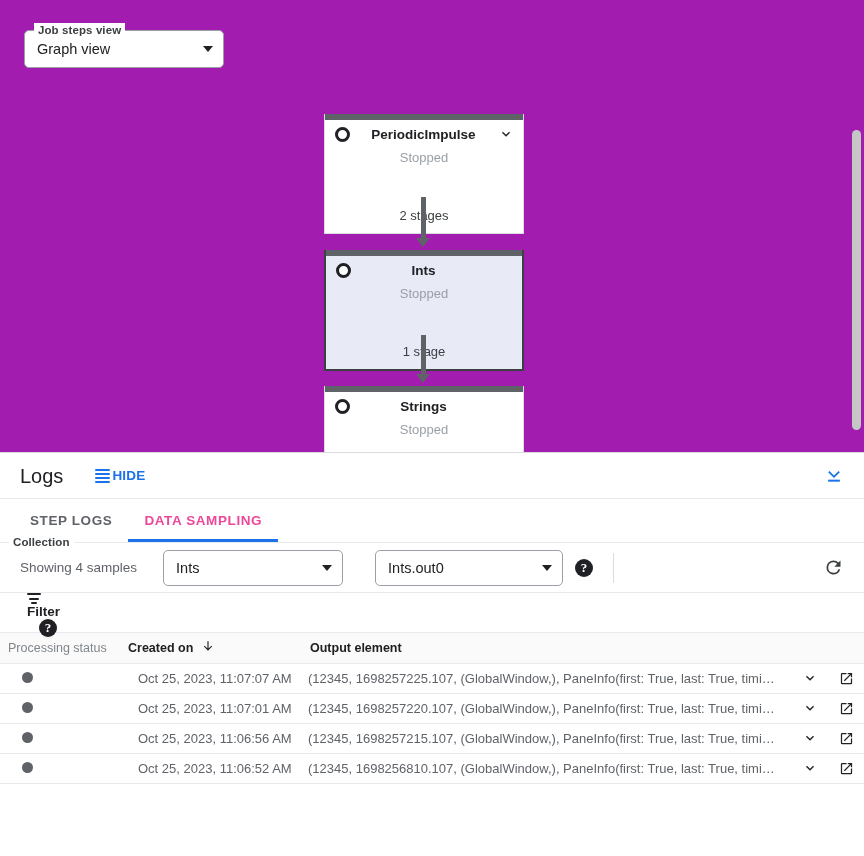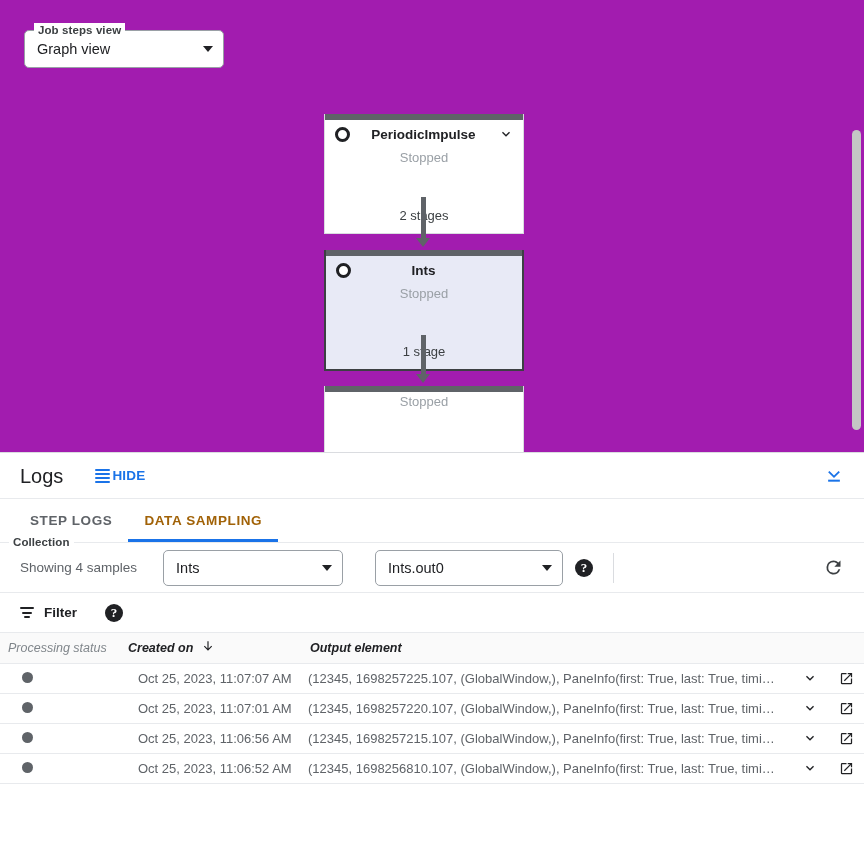--- a/index.html
+++ b/index.html
@@ -228,21 +228,21 @@
   .tab {
     position: relative;
     display: flex; align-items: center;
     padding: 0 16px;
     font-size: 13.5px;
     font-weight: bold;
     letter-spacing: .6px;
     color: #5f6368;
     cursor: pointer;
   }
-  .tab.active { color: #a16207; }
+  .tab.active { color: #ec4899; }
   .tab.active::after {
     content: "";
     position: absolute; left: 0; right: 0; bottom: 0;
     height: 3px; background: #1a73e8;
   }
 
   .sampling-bar {
     position: relative;
     height: 50px;
     display: flex; align-items: center;
@@ -267,23 +267,24 @@
   .refresh-btn {
     margin-left: auto;
     width: 30px; height: 30px;
     display: flex; align-items: center; justify-content: center;
     cursor: pointer;
   }
 
   .filter-bar {
     position: relative;
     height: 40px;
-    display: flex; align-items: center;
-    padding: 0 16px 0 20px;
+    display: flex; 
+    padding: 0 16px 0 27px;
     border-bottom: 1px solid #e8eaed;
+    flex-direction: column;
   }
   .filter-icon { display: flex; flex-direction: column; gap: 2.5px; margin-right: 10px; }
   .filter-icon i { display: block; height: 2px; background: #202124; border-radius: 1px; }
   .filter-icon i:nth-child(1) { width: 14px; }
   .filter-icon i:nth-child(2) { width: 10px; margin-left: 2px; }
   .filter-icon i:nth-child(3) { width: 6px; margin-left: 4px; }
   .filter-label { font-size: 13.5px; font-weight: bold; color: #202124; margin-right: 16px; }
   .filter-input {
     flex: 1;
     border: none; outline: none;
@@ -300,21 +301,20 @@
   .dtable th {
     text-align: left;
     font-size: 12.5px;
     font-weight: bold;
     color: #202124;
     height: 30px;
     padding: 0 8px;
     background: #fafafa;
     border-bottom: 1px solid #e8eaed;
     white-space: nowrap;
-    font-style: italic;
   }
   .dtable th.muted { color: #80868b; font-weight: normal; }
   .dtable th .sorthead { display: inline-flex; align-items: center; gap: 8px; cursor: pointer; }
   .dtable td {
     height: 30px;
     padding: 0 8px;
     font-size: 13px;
     color: #5f6368;
     border-bottom: 1px solid #e8eaed;
     white-space: nowrap;
@@ -389,20 +389,29 @@
         </div>
         <div class="node-status">Stopped</div>
         <div class="node-stages">1 stage</div>
       </div>
 
       <div class="edge" style="top:335px; height:40px;"></div>
       <div class="arrow" style="top:374px;"></div>
 
       <div class="node" style="top:386px;">
         <div class="topbar"></div>
+        <div class="node-header">
+          <span class="stop-icon"></span>
+          <span class="node-title">Strings</span>
+          <span class="node-chevron empty">
+            <svg width="16" height="16" viewBox="0 0 24 24" aria-hidden="true">
+                <path d="M7.4 8.6 12 13.2l4.6-4.6L18 10l-6 6-6-6z" fill="#202124"></path>
+              </svg>
+          </span>
+        </div>
         <div class="node-status">Stopped</div>
         <div class="node-stages">1 stage</div>
       </div>
 
       <div class="edge light" style="top:470px; height:40px;"></div>
 
       <div class="node" style="top:513px; border:none;">
         <div class="topbar"></div>
       </div>
 

